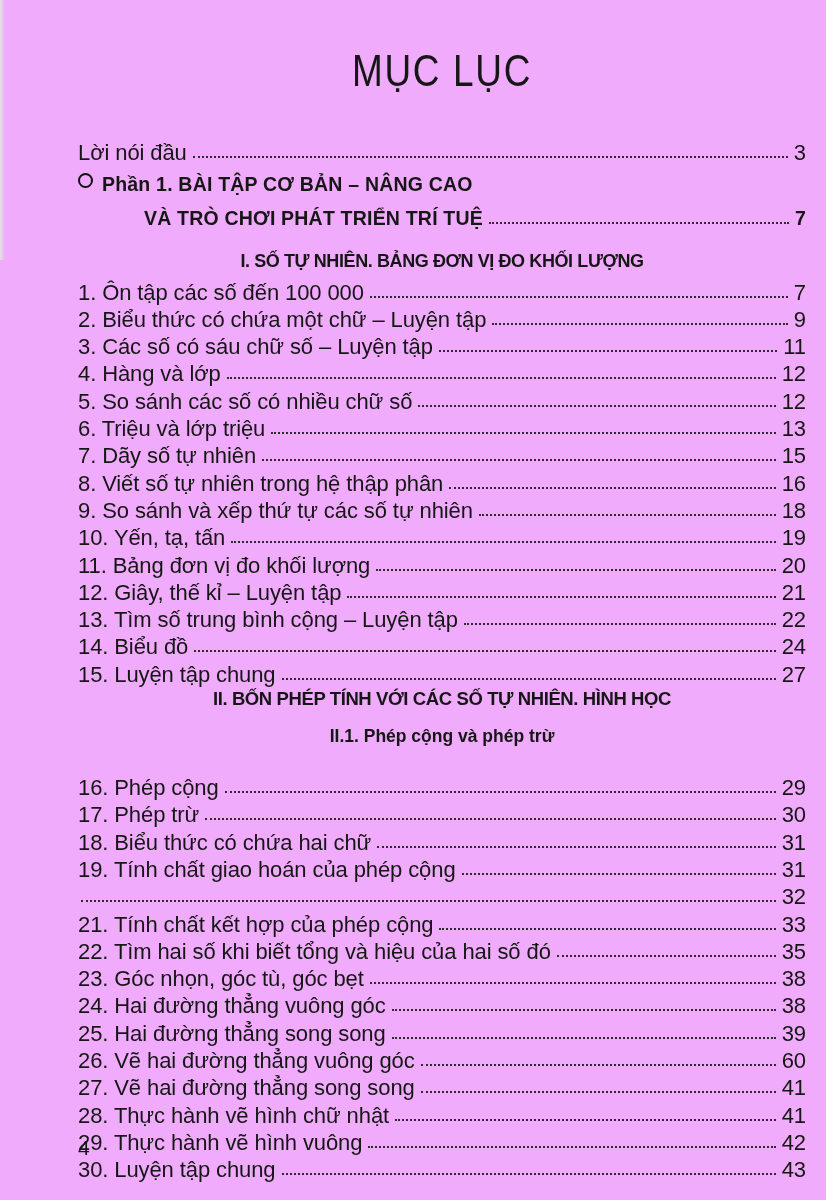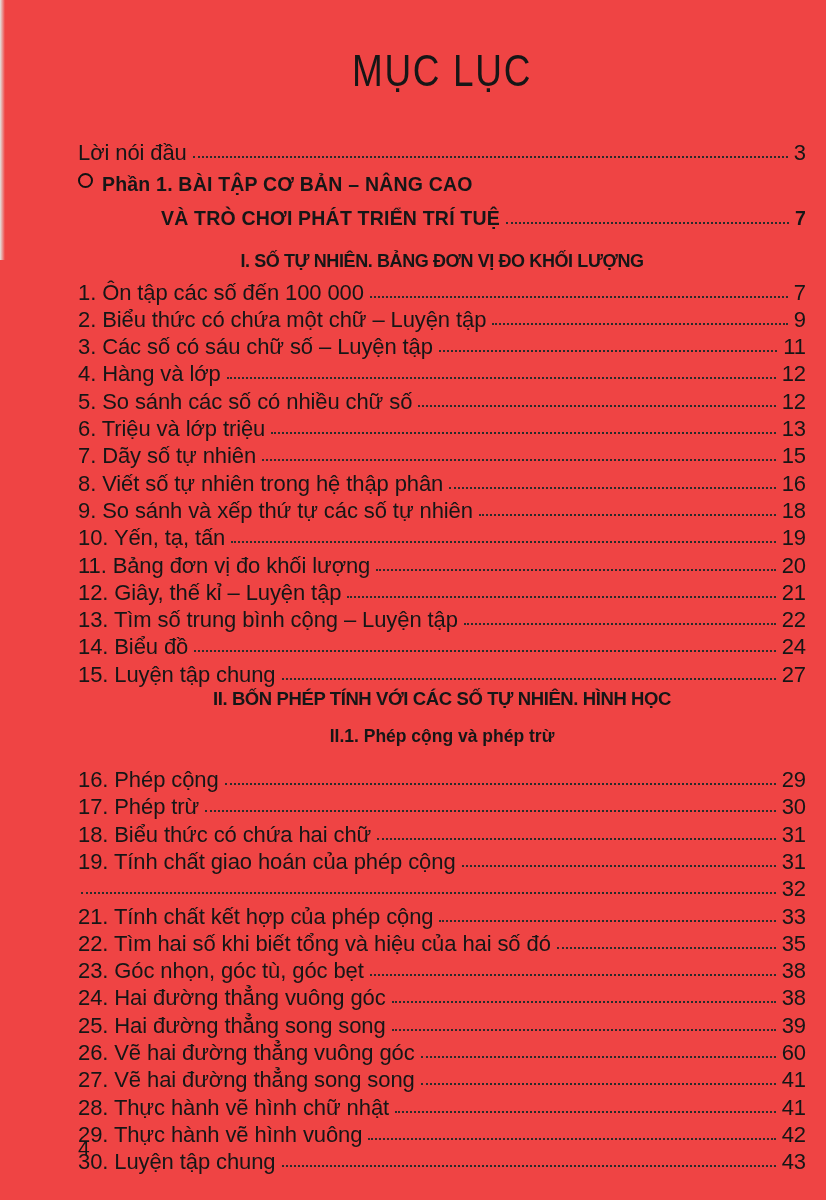--- a/index.html
+++ b/index.html
@@ -6,21 +6,21 @@
   body {
     width: 826px; height: 1200px;
     background: #f4f3f1;
     font-family: "Liberation Sans", "DejaVu Sans", sans-serif;
     color: #161616;
   }
   .sheet {
     position: relative;
     width: 826px; height: 1200px;
     box-sizing: border-box;
-    background: #ef4444;
+    background: #f0abfc;
     padding: 48px 20px 0 78px;
     overflow: hidden;
   }
   .title {
     margin: 0;
     text-align: center;
     font-size: 44px;
     font-weight: 400;
     line-height: 46px;
     letter-spacing: 2px;
@@ -63,39 +63,39 @@
     margin-right: 9px;
     flex: 0 0 auto;
     box-sizing: border-box;
   }
   .part-line2 {
     height: 28px;
     font-size: 19.5px;
     font-weight: 700;
     letter-spacing: 0.2px;
   }
-  .part-line2 .lbl { margin-left: 83px; }
+  .part-line2 .lbl { margin-left: 66px; }
   .h-sec1 {
     margin: 20px 0 2px;
     text-align: center;
     font-weight: 700;
     font-size: 18px;
     letter-spacing: -0.4px;
     line-height: 24px;
   }
   .h-sec2 {
     margin: 1px 0 0;
     text-align: center;
     font-weight: 700;
     font-size: 18.5px;
     letter-spacing: -0.4px;
     line-height: 26px;
   }
   .h-sub {
-    margin: 13px 0 15px;
+    margin: 13px 0 23px;
     text-align: center;
     font-weight: 700;
     font-size: 17.5px;
     line-height: 23px;
   }
   .pagenum {
     position: absolute;
     left: 78px;
     top: 1136px;
     font-size: 21px;

